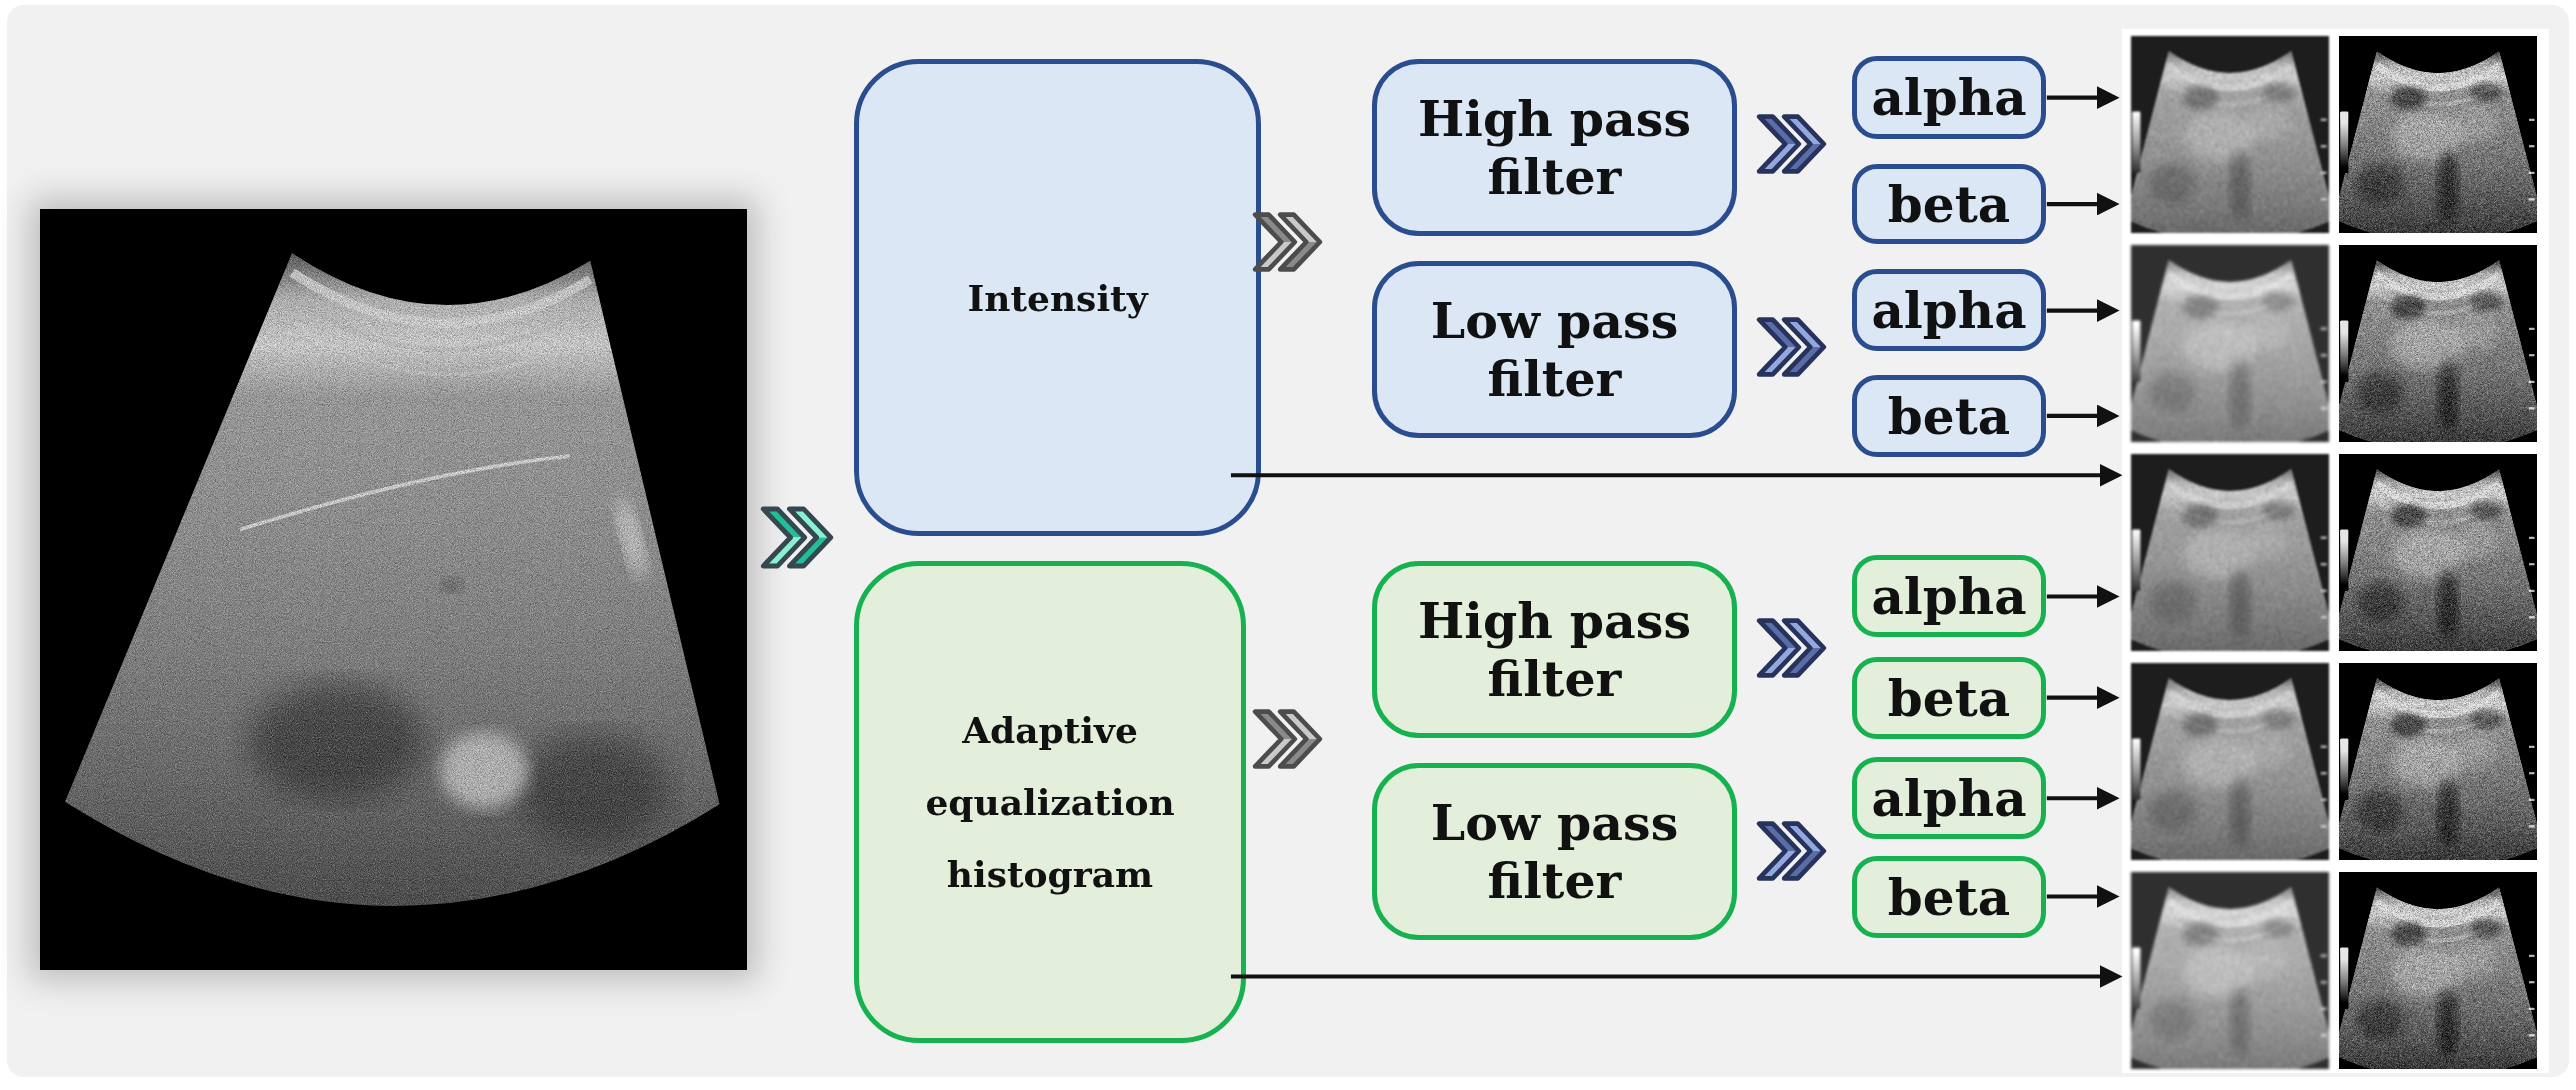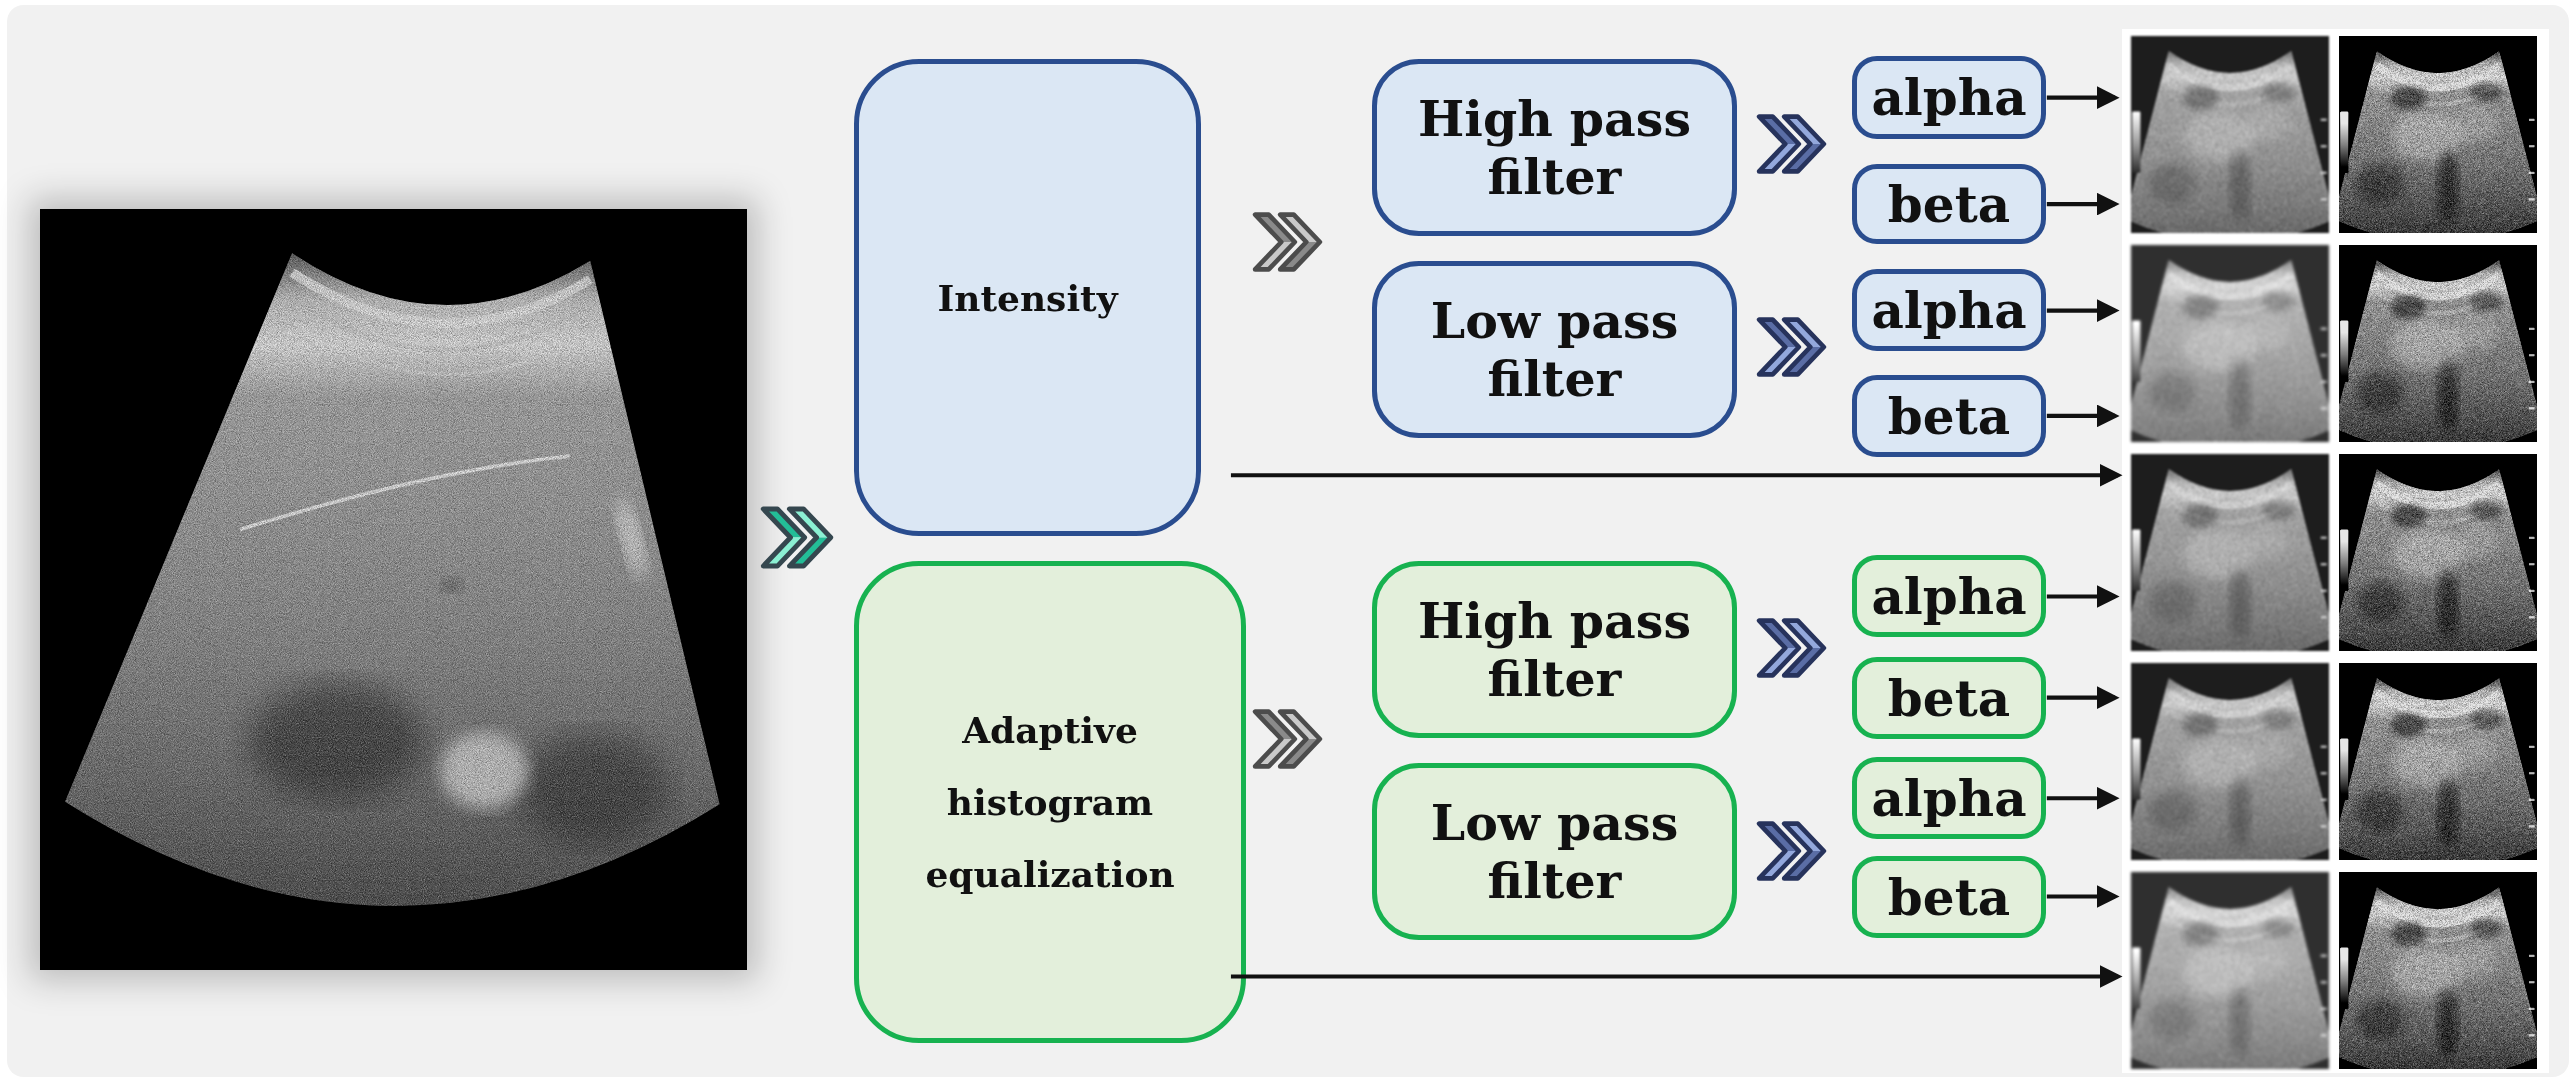--- a/index.html
+++ b/index.html
@@ -89,21 +89,21 @@
       <svg viewBox="-6 -6 136 117">
         <polygon points="0,0 26,0 76,52.5 50,52.5" fill="#23bd97"></polygon>
         <polygon points="50,52.5 76,52.5 26,105 0,105" fill="#8bf0d3"></polygon>
         <path d="M0 0 L26 0 L76 52.5 L26 105 L0 105 L50 52.5 Z" fill="none" stroke="#35474f" stroke-width="9" stroke-linejoin="round"></path>
         <polygon points="48,0 74,0 124,52.5 98,52.5" fill="#8bf0d3"></polygon>
         <polygon points="98,52.5 124,52.5 74,105 48,105" fill="#23bd97"></polygon>
         <path d="M48 0 L74 0 L124 52.5 L74 105 L48 105 L98 52.5 Z" fill="none" stroke="#35474f" stroke-width="9" stroke-linejoin="round"></path>
       </svg>
     </div>
 
-  <div class="box bigbox blue" style="left:854px;top:59px;width:347px;height:477px">
+  <div class="box bigbox blue" style="left:854px;top:59px;width:407px;height:477px">
     <div class="boxlines">
       <div>Intensity</div>
     </div>
   </div>
   <div class="chev" style="left:1252px;top:211px;width:71px;height:62px">
       <svg viewBox="-6 -6 136 117">
         <polygon points="0,0 26,0 76,52.5 50,52.5" fill="#8a8a8a"></polygon>
         <polygon points="50,52.5 76,52.5 26,105 0,105" fill="#c9c9c9"></polygon>
         <path d="M0 0 L26 0 L76 52.5 L26 105 L0 105 L50 52.5 Z" fill="none" stroke="#4c4c4c" stroke-width="9" stroke-linejoin="round"></path>
         <polygon points="48,0 74,0 124,52.5 98,52.5" fill="#c9c9c9"></polygon>
@@ -146,22 +146,22 @@
   <div class="box smallbox blue" style="left:1852px;top:269px;width:194px;height:82px">
     <div>alpha</div>
   </div>
   <div class="box smallbox blue" style="left:1852px;top:375px;width:194px;height:82px">
     <div>beta</div>
   </div>
 
   <div class="box bigbox green" style="left:854px;top:561px;width:392px;height:482px">
     <div class="boxlines">
       <div>Adaptive</div>
+      <div>equalization</div>
       <div>histogram</div>
-      <div>equalization</div>
     </div>
   </div>
   <div class="chev" style="left:1252px;top:708px;width:71px;height:62px">
       <svg viewBox="-6 -6 136 117">
         <polygon points="0,0 26,0 76,52.5 50,52.5" fill="#8a8a8a"></polygon>
         <polygon points="50,52.5 76,52.5 26,105 0,105" fill="#c9c9c9"></polygon>
         <path d="M0 0 L26 0 L76 52.5 L26 105 L0 105 L50 52.5 Z" fill="none" stroke="#4c4c4c" stroke-width="9" stroke-linejoin="round"></path>
         <polygon points="48,0 74,0 124,52.5 98,52.5" fill="#c9c9c9"></polygon>
         <polygon points="98,52.5 124,52.5 74,105 48,105" fill="#8a8a8a"></polygon>
         <path d="M48 0 L74 0 L124 52.5 L74 105 L48 105 L98 52.5 Z" fill="none" stroke="#4c4c4c" stroke-width="9" stroke-linejoin="round"></path>

